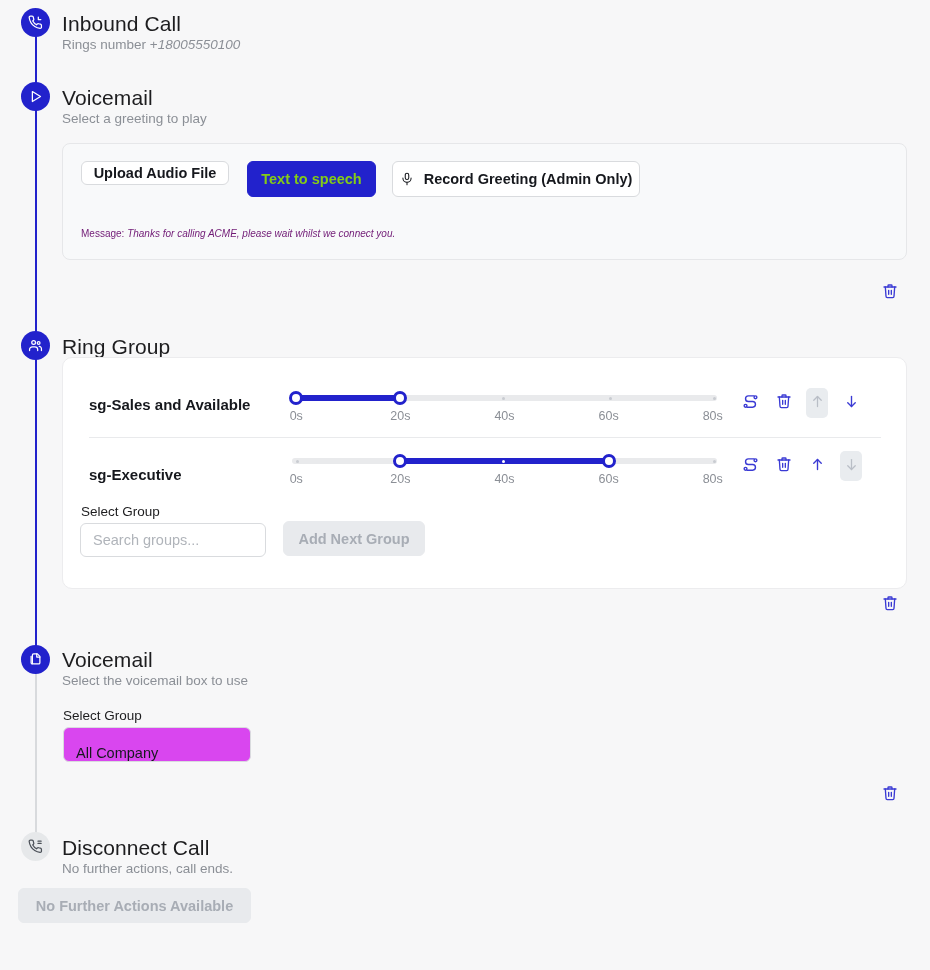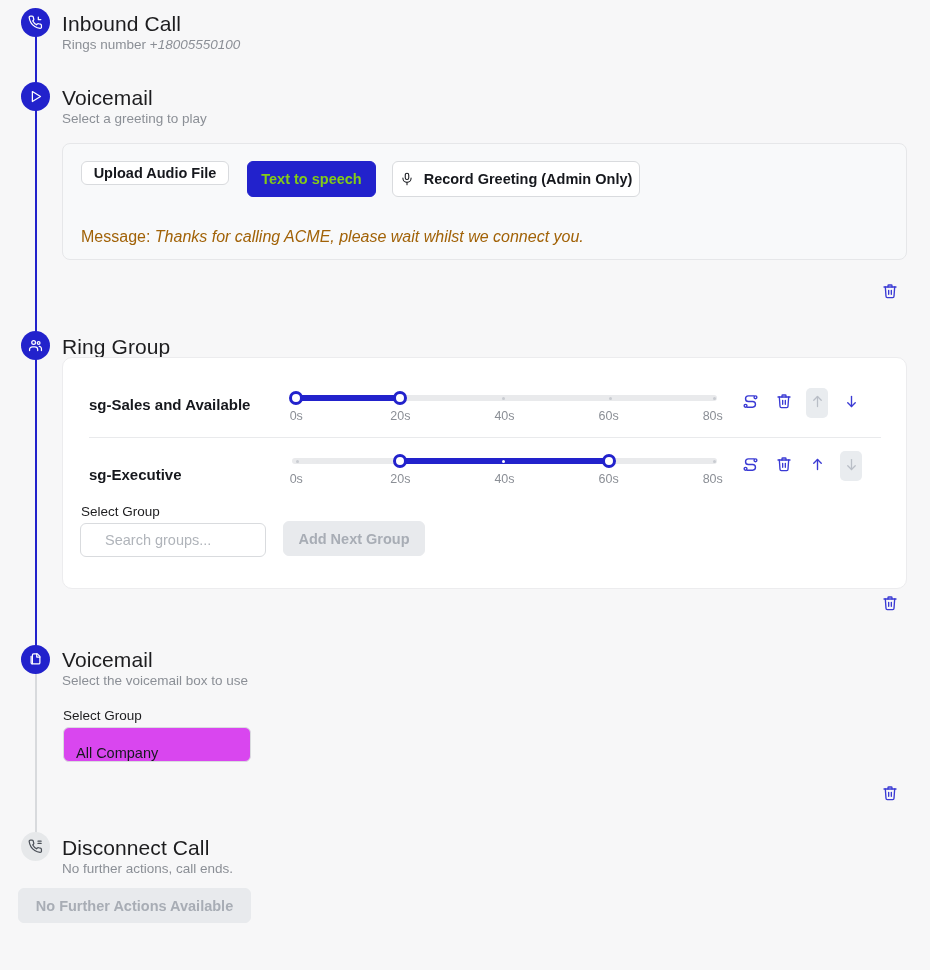--- a/index.html
+++ b/index.html
@@ -86,22 +86,22 @@
   }
   .btn-disabled {
     background: #e8eaed;
     border: 1px solid #e8eaed;
     color: #a8adb5;
     cursor: default;
   }
 
   .msg-line {
     position: absolute;
-    font-size: 16px;
-    color: #a16207;
+    font-size: 10px;
+    color: #701a75;
   }
   .msg-line i { font-style: italic; }
 
   
   .sec-trash {
     position: absolute;
     width: 22px; height: 22px;
     display:flex; align-items:center; justify-content:center;
     cursor: pointer;
   }
@@ -179,21 +179,21 @@
     font-size: 13.5px;
     color: #1d1d1f;
   }
   .text-input {
     position: absolute;
     background: #ffffff;
     border: 1px solid #d9dbde;
     border-radius: 6px;
     font-size: 14.5px;
     color: #16181d;
-    padding: 0 24px;
+    padding: 0 12px;
     outline: none;
     font-family: "Liberation Sans", sans-serif;
   }
   .text-input::placeholder { color: #b0b4ba; }
 
   .select-box {
     position: absolute;
     background: #d946ef;
     border: 1px solid #d9dbde;
     border-radius: 6px;

